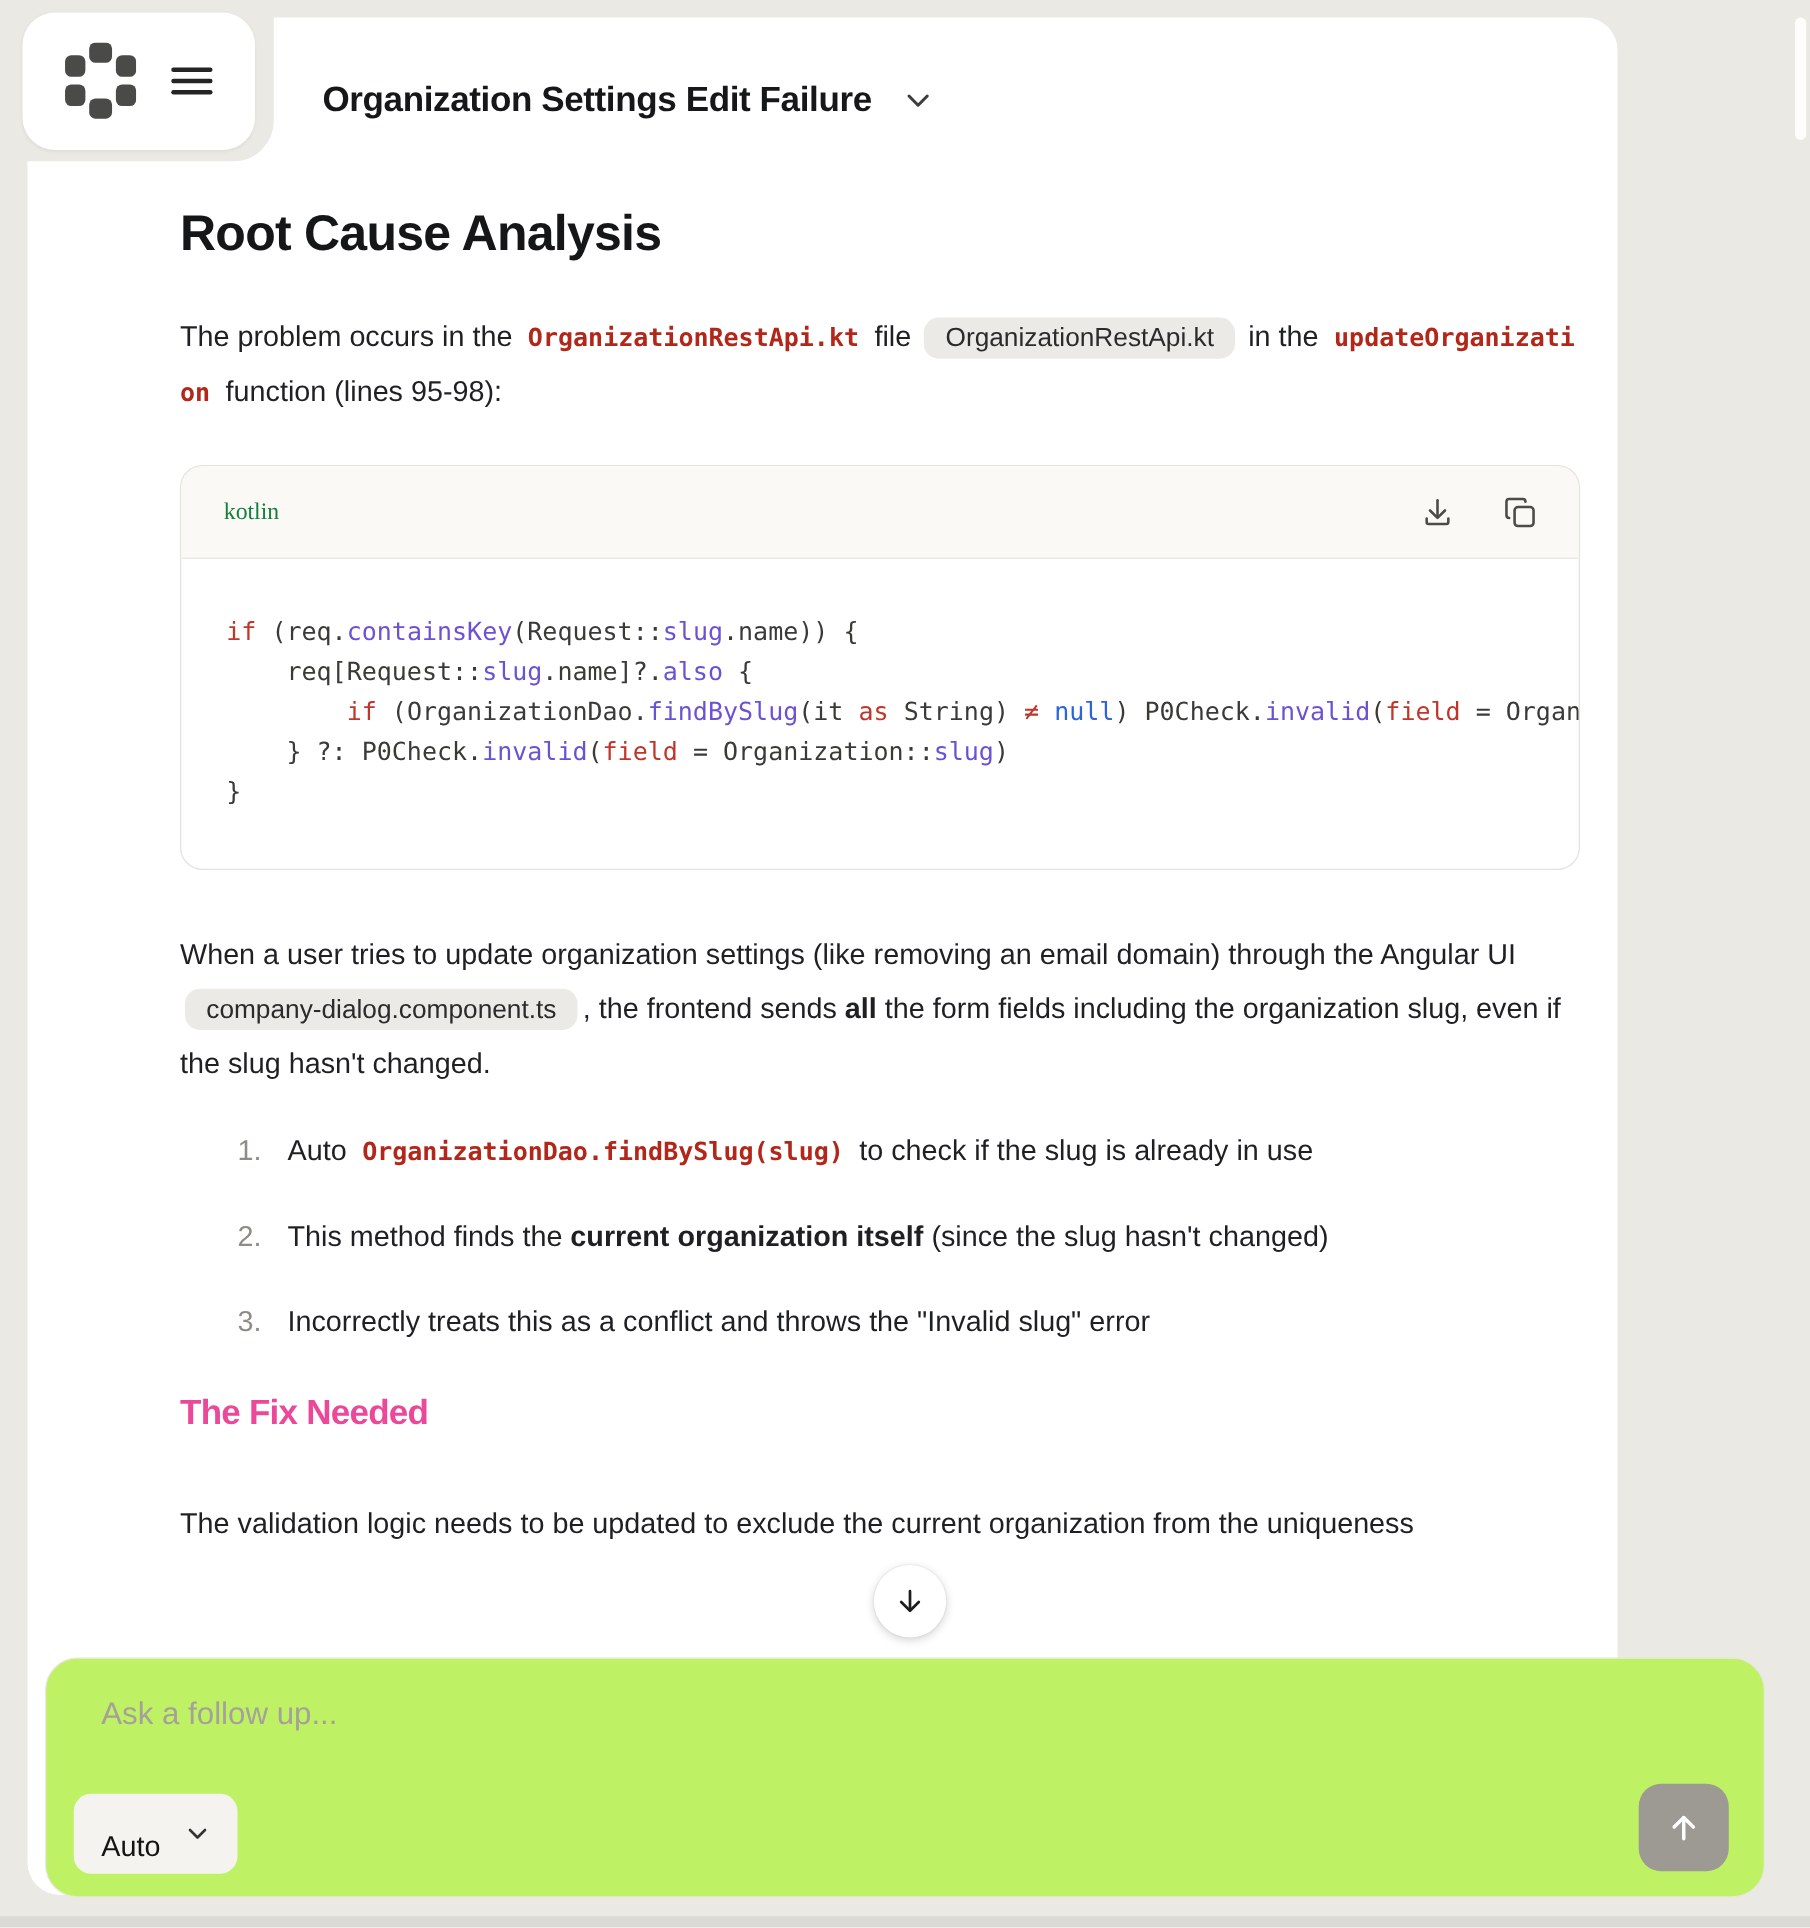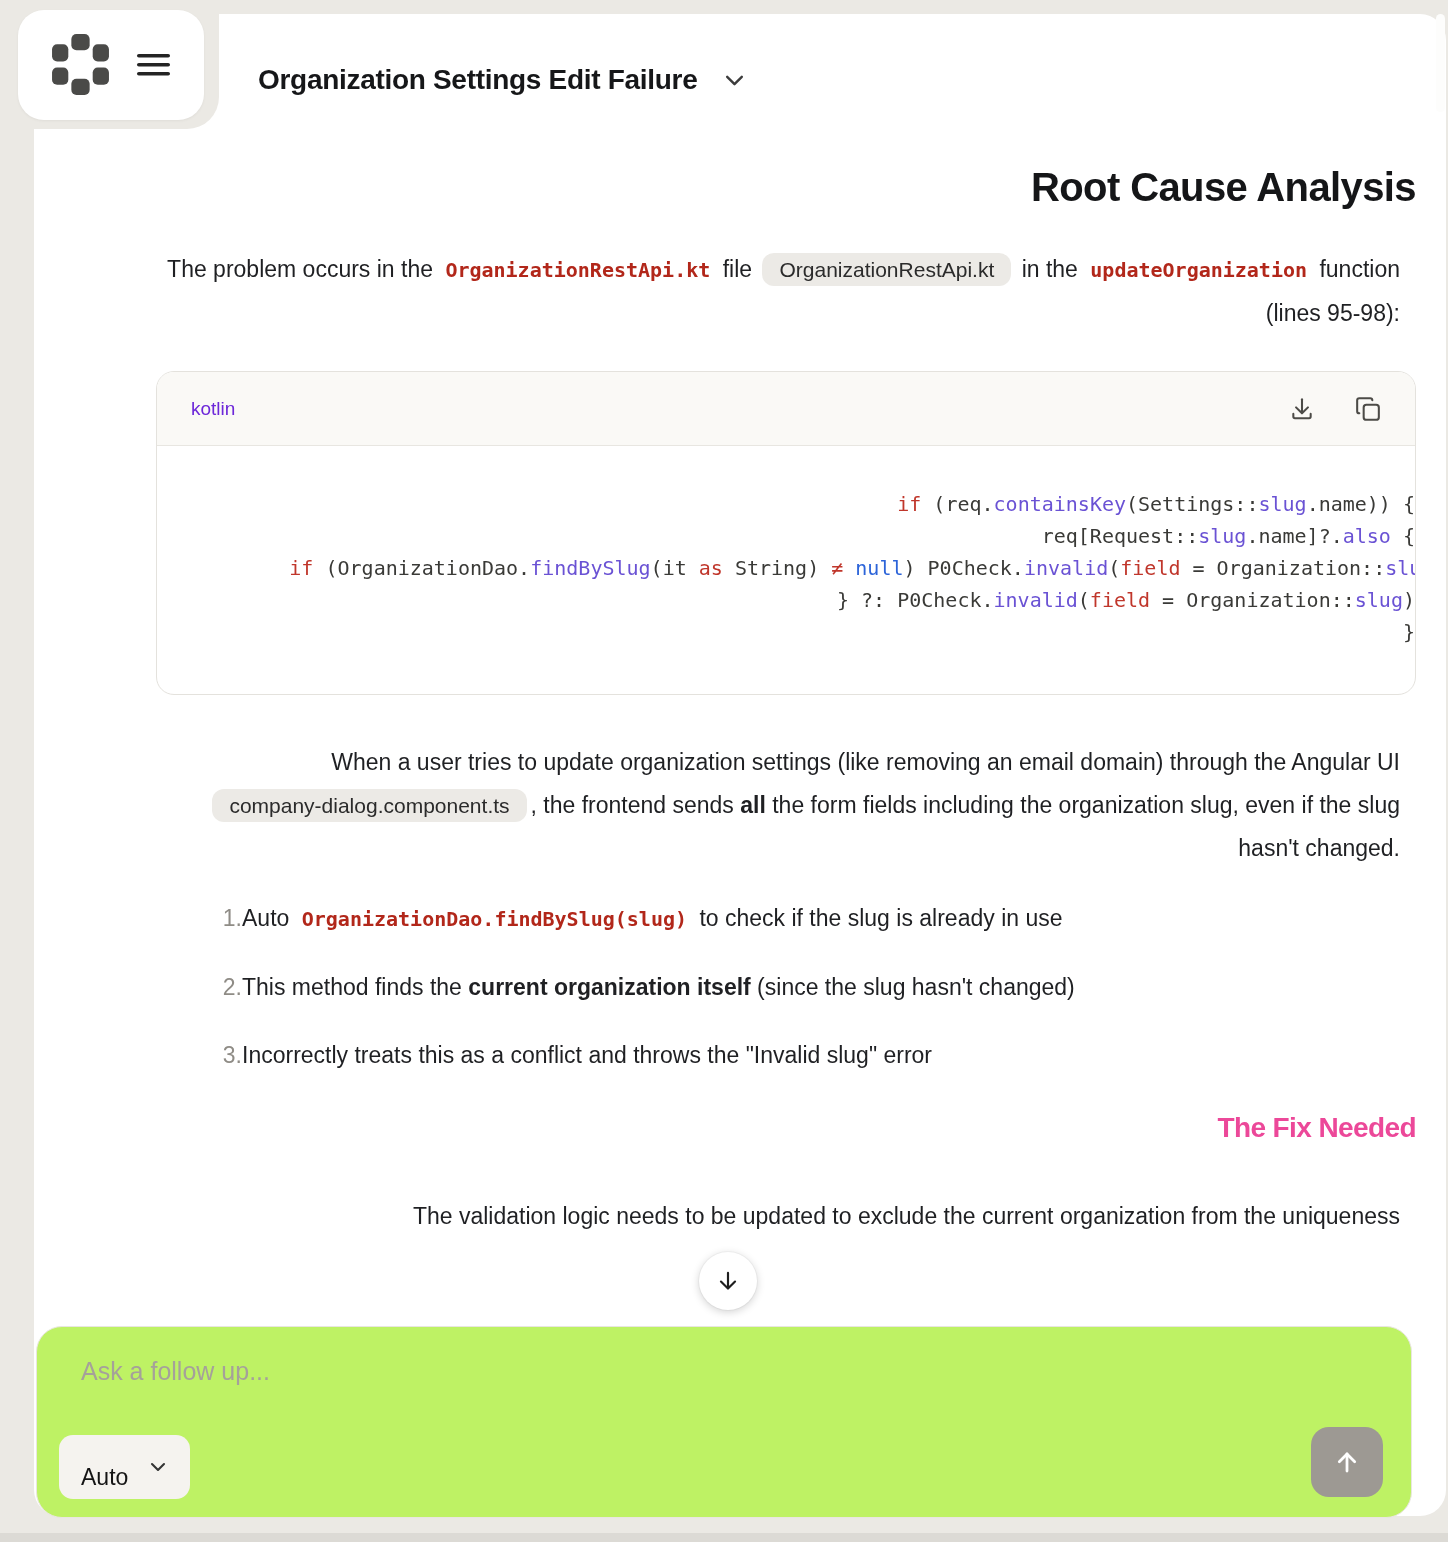--- a/index.html
+++ b/index.html
@@ -6,22 +6,22 @@
   html,body { margin:0; padding:0; }
   body {
     width:1448px; height:1542px; position:relative; overflow:hidden;
     background:#ebe9e4;
     font-family:"Liberation Sans", sans-serif;
     color:#1f2023;
   }
 
   
   .card {
-    position:absolute; left:34px; top:14px; width:1412px; bottom:26px;
-    background:#ffffff; border-radius:26px; z-index:1;text-align:right;
+    position:absolute; left:22px; top:14px; width:1272px; bottom:26px;
+    background:#ffffff; border-radius:26px; z-index:1;
   }
   .notch {
     position:absolute; left:0; top:0; width:219px; height:129px;
     background:#ebe9e4; border-bottom-right-radius:32px; z-index:3;
   }
   .bottom-shade { position:absolute; left:0; right:0; bottom:0; height:9px; background:#dcdad5; z-index:0; }
 
   
   .logo-box {
     position:absolute; left:18px; top:10px; width:186px; height:110px;
@@ -59,21 +59,21 @@
 
   
   .codeblock {
     border:1px solid #e4e2dd; border-radius:18px; overflow:hidden;
     margin:36px 0 46px; background:#ffffff; max-width:1282px;
   }
   .cb-header {
     background:#faf9f6; border-bottom:1px solid #e8e6e1; height:74px;
     display:flex; align-items:center; padding:0 34px;
   }
-  .cb-lang { font-family:Liberation Sans, sans-serif; font-size:19px; color:#6d28d9; }
+  .cb-lang { font-family:Liberation Serif, serif; font-size:19px; color:#15803d; }
   .cb-actions { margin-left:auto; display:flex; gap:40px; }
   .cb-btn { cursor:pointer; display:flex; align-items:center; }
   .cb-body { padding:42px 0 46px 36px; }
   .cb-body pre {
     margin:0; font-family:"DejaVu Sans Mono", monospace; font-size:20px;
     line-height:32px; white-space:pre; overflow:hidden; color:#3a3a37;
   }
   .tok-d { color:#3a3a37; }
   .tok-k { color:#c0362b; }
   .tok-f { color:#6a52d4; }
@@ -151,21 +151,21 @@
             </span>
             <span class="cb-btn">
               <svg width="26" height="26" viewBox="0 0 24 24" fill="none" stroke="#4c4b47" stroke-width="1.9" stroke-linecap="round" stroke-linejoin="round">
                 <rect x="8" y="8" width="14" height="14" rx="2.5"></rect>
                 <path d="M4 16c-1.1 0-2-.9-2-2V4c0-1.1.9-2 2-2h10c1.1 0 2 .9 2 2"></path>
               </svg>
             </span>
           </div>
         </div>
         <div class="cb-body">
-          <pre><span class="tok-k">if</span><span class="tok-d"> (req.</span><span class="tok-f">containsKey</span><span class="tok-d">(Settings::</span><span class="tok-f">slug</span><span class="tok-d">.name)) {</span>
+          <pre><span class="tok-k">if</span><span class="tok-d"> (req.</span><span class="tok-f">containsKey</span><span class="tok-d">(Request::</span><span class="tok-f">slug</span><span class="tok-d">.name)) {</span>
 <span class="tok-d">    req[Request::</span><span class="tok-f">slug</span><span class="tok-d">.name]?.</span><span class="tok-f">also</span><span class="tok-d"> {</span>
 <span class="tok-d">        </span><span class="tok-k">if</span><span class="tok-d"> (OrganizationDao.</span><span class="tok-f">findBySlug</span><span class="tok-d">(it </span><span class="tok-k">as</span><span class="tok-d"> String) </span><span class="tok-k">≠</span><span class="tok-d"> </span><span class="tok-n">null</span><span class="tok-d">) P0Check.</span><span class="tok-f">invalid</span><span class="tok-d">(</span><span class="tok-k">field</span><span class="tok-d"> = Organization::</span><span class="tok-f">slug</span>
 <span class="tok-d">    } ?: P0Check.</span><span class="tok-f">invalid</span><span class="tok-d">(</span><span class="tok-k">field</span><span class="tok-d"> = Organization::</span><span class="tok-f">slug</span><span class="tok-d">)</span>
 <span class="tok-d">}</span></pre>
         </div>
       </div>
 
       <p><span class="seg-plain">When a user tries to update organization settings (like removing an email domain) through the Angular UI </span><span class="seg-pill">company-dialog.component.ts</span><span class="seg-plain">, the frontend sends </span><span class="seg-bold">all</span><span class="seg-plain"> the form fields including the organization slug, even if the slug hasn't changed.</span></p>
 
 

